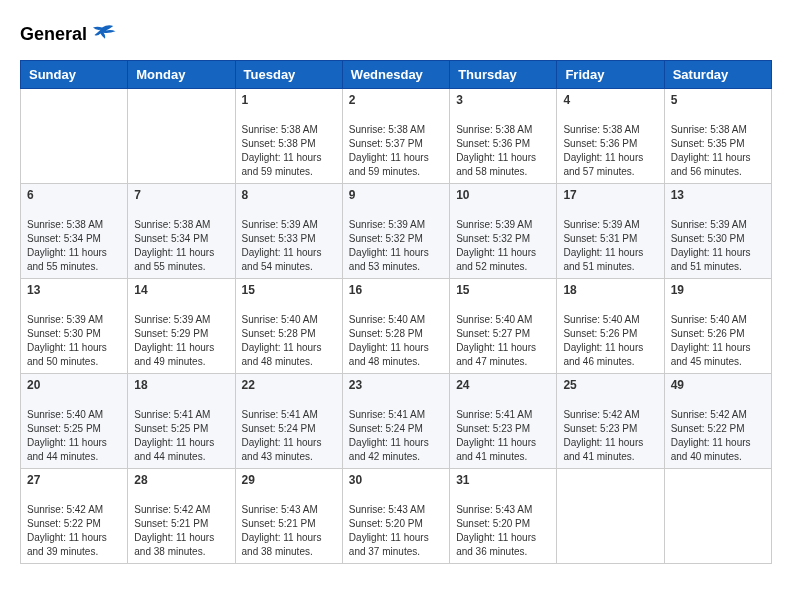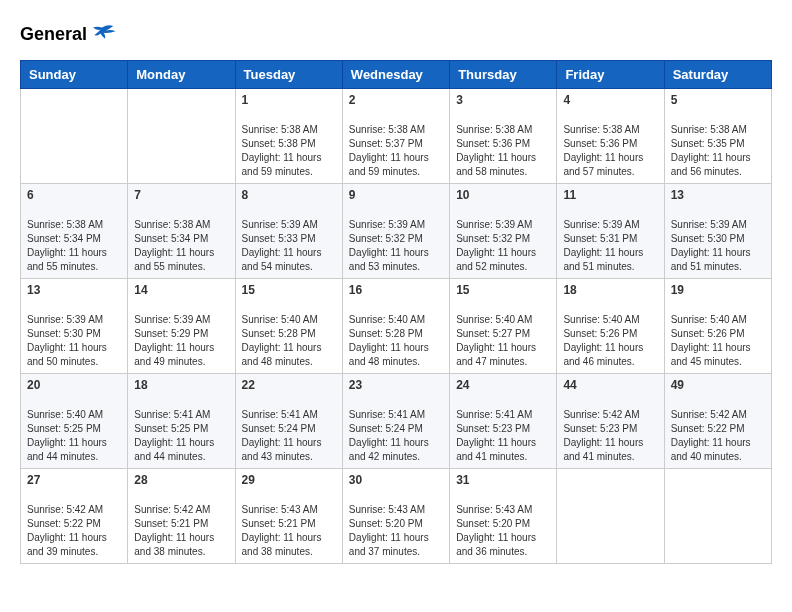--- a/index.html
+++ b/index.html
@@ -157,21 +157,21 @@
         </td>
         <td>
           <span class="day-number">9</span>
           <div class="cell-content">Sunrise: 5:39 AM<br>Sunset: 5:32 PM<br>Daylight: 11 hours and 53 minutes.</div>
         </td>
         <td>
           <span class="day-number">10</span>
           <div class="cell-content">Sunrise: 5:39 AM<br>Sunset: 5:32 PM<br>Daylight: 11 hours and 52 minutes.</div>
         </td>
         <td>
-          <span class="day-number">11</span>
+          <span class="day-number">17</span>
           <div class="cell-content">Sunrise: 5:39 AM<br>Sunset: 5:31 PM<br>Daylight: 11 hours and 51 minutes.</div>
         </td>
         <td>
           <span class="day-number">13</span>
           <div class="cell-content">Sunrise: 5:39 AM<br>Sunset: 5:30 PM<br>Daylight: 11 hours and 51 minutes.</div>
         </td>
       </tr>
       <tr>
         <td>
           <span class="day-number">13</span>
@@ -217,21 +217,21 @@
         </td>
         <td>
           <span class="day-number">23</span>
           <div class="cell-content">Sunrise: 5:41 AM<br>Sunset: 5:24 PM<br>Daylight: 11 hours and 42 minutes.</div>
         </td>
         <td>
           <span class="day-number">24</span>
           <div class="cell-content">Sunrise: 5:41 AM<br>Sunset: 5:23 PM<br>Daylight: 11 hours and 41 minutes.</div>
         </td>
         <td>
-          <span class="day-number">44</span>
+          <span class="day-number">25</span>
           <div class="cell-content">Sunrise: 5:42 AM<br>Sunset: 5:23 PM<br>Daylight: 11 hours and 41 minutes.</div>
         </td>
         <td>
           <span class="day-number">49</span>
           <div class="cell-content">Sunrise: 5:42 AM<br>Sunset: 5:22 PM<br>Daylight: 11 hours and 40 minutes.</div>
         </td>
       </tr>
       <tr>
         <td>
           <span class="day-number">27</span>

